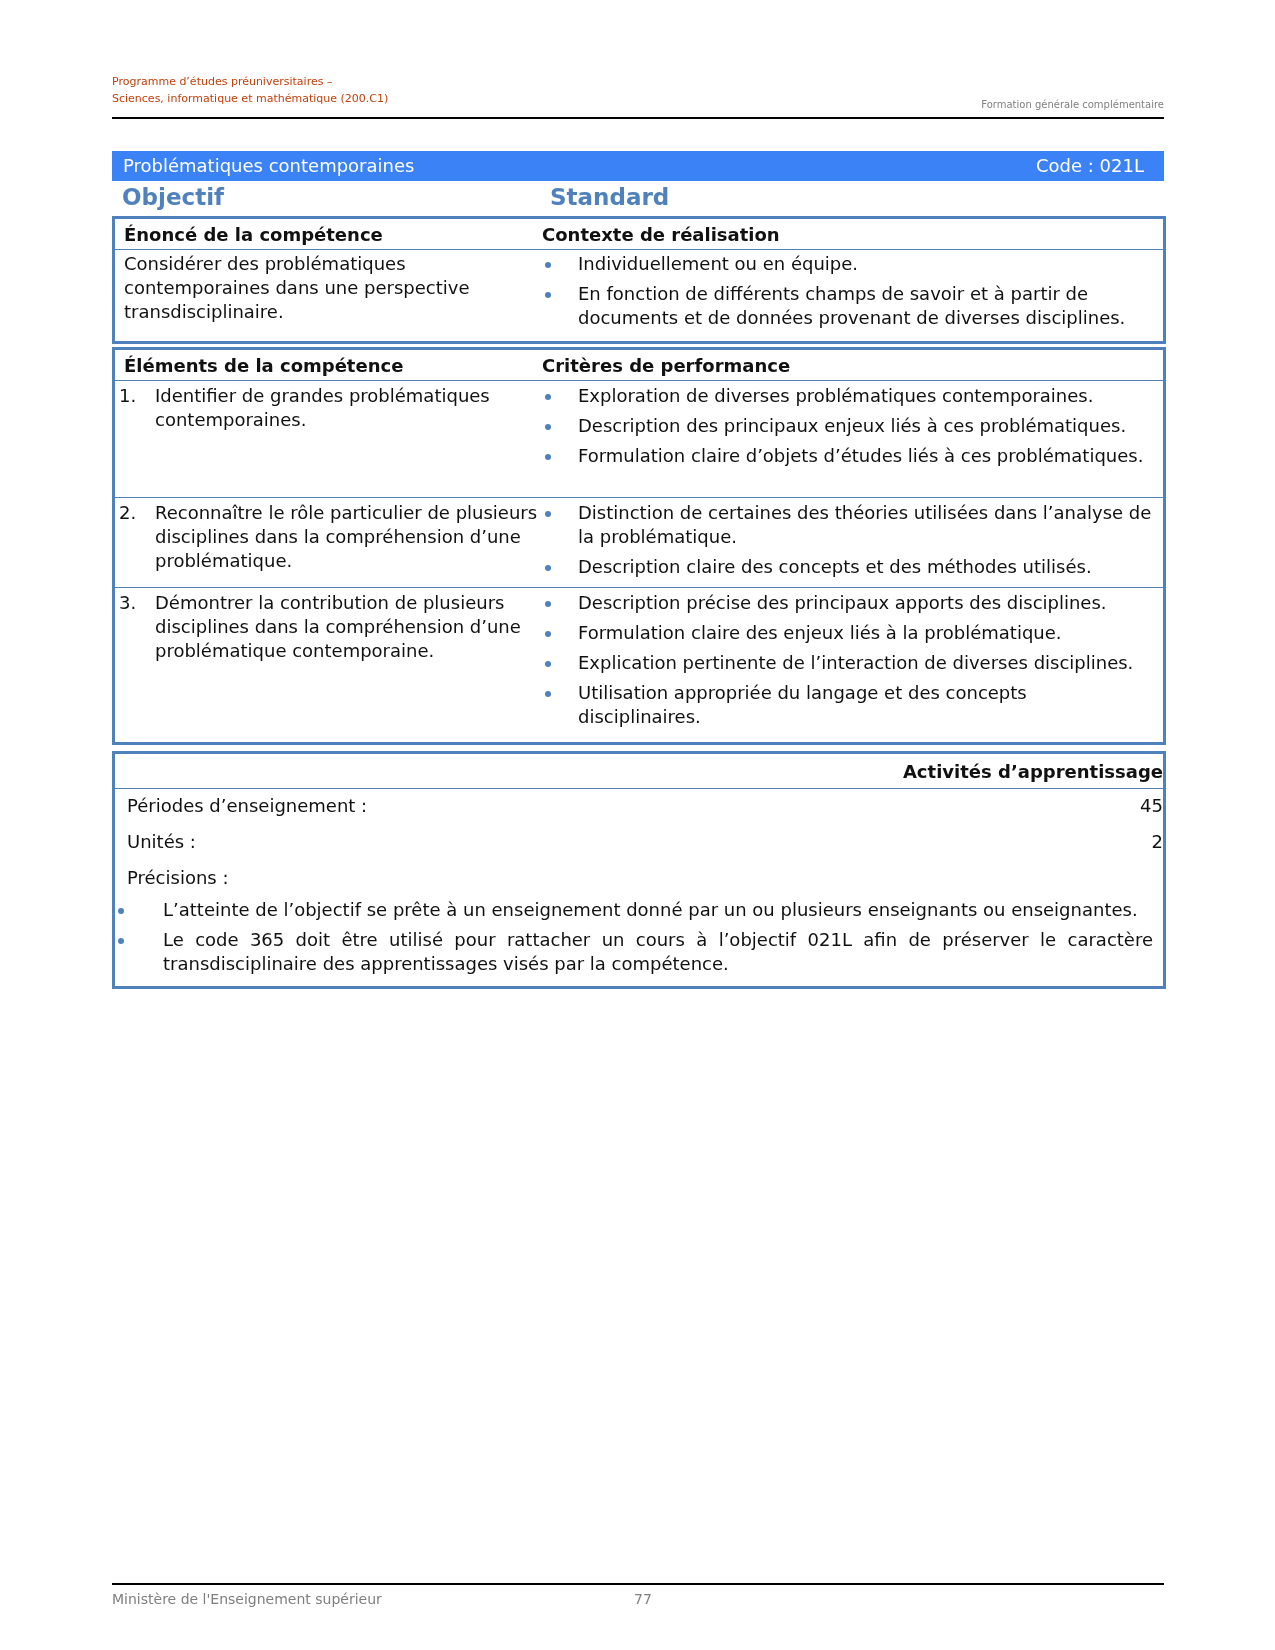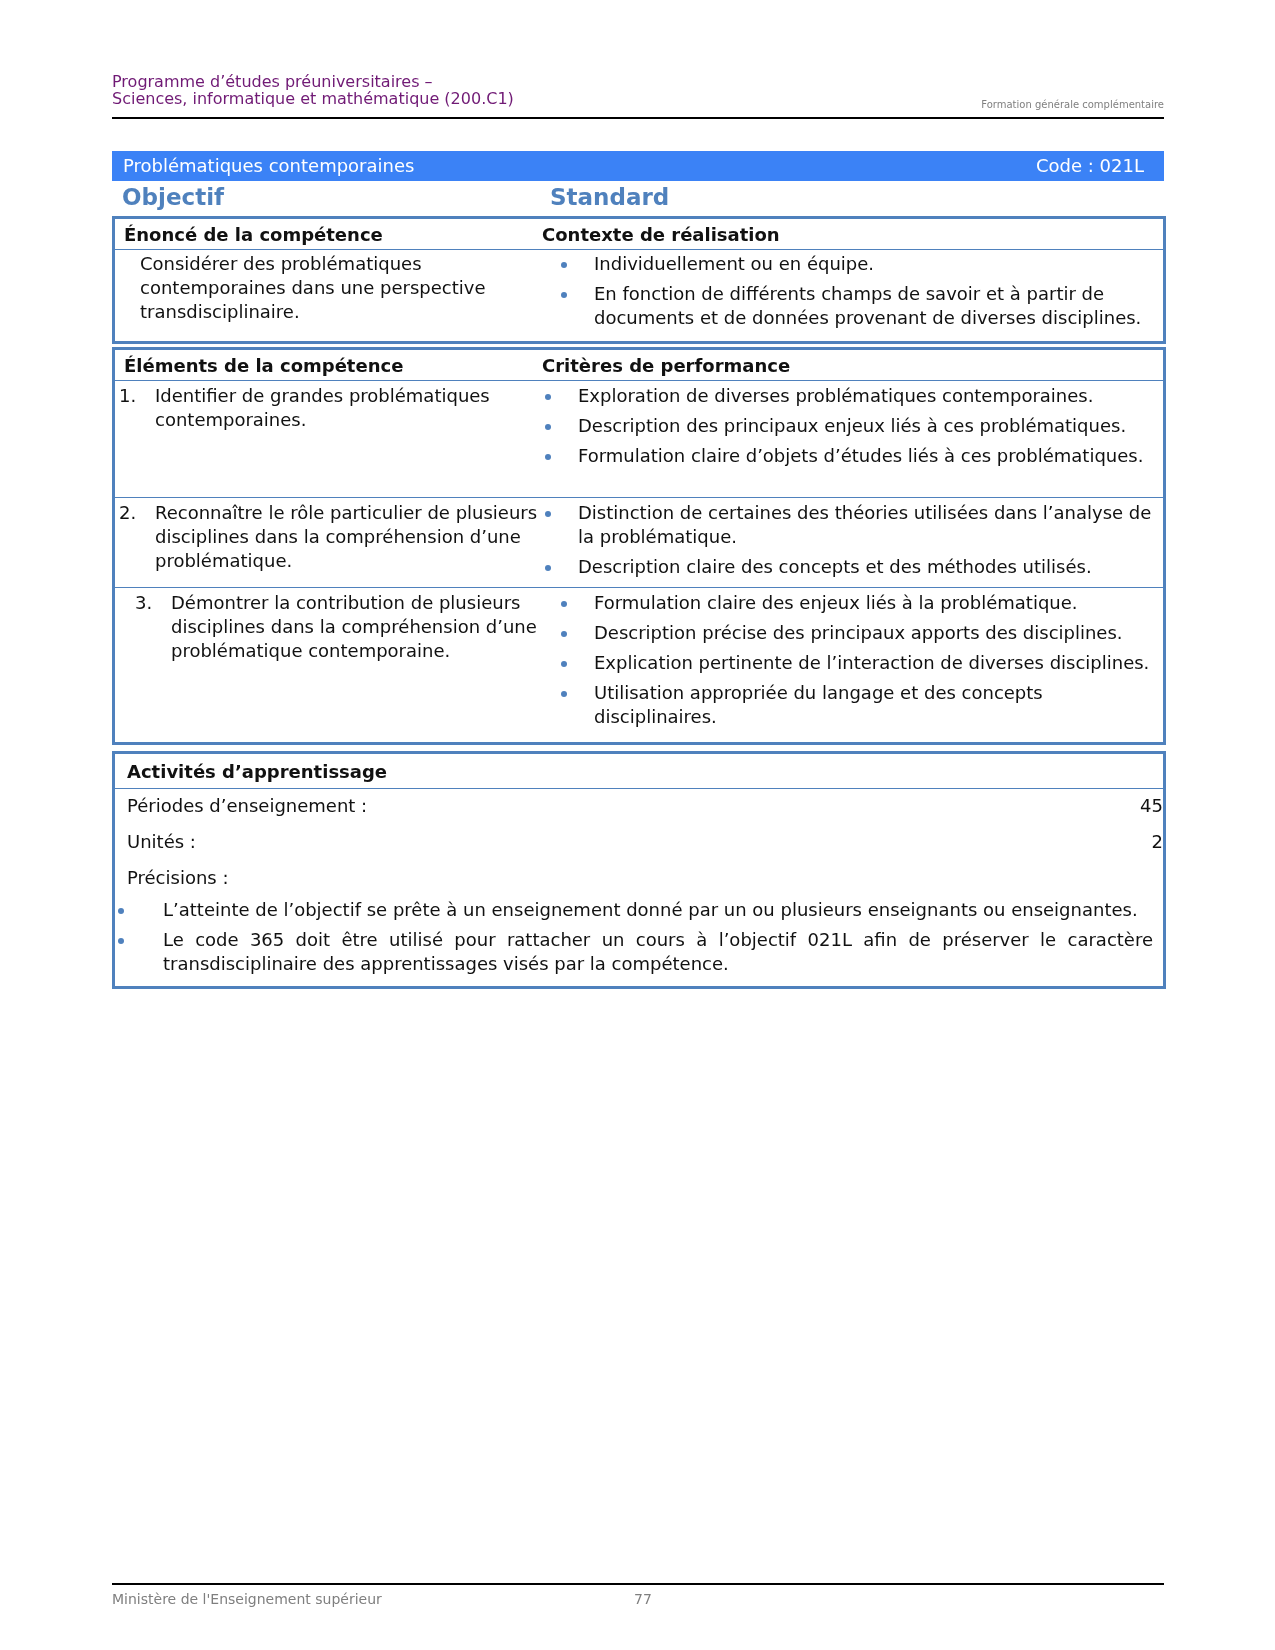--- a/index.html
+++ b/index.html
@@ -1,36 +1,36 @@
 <!DOCTYPE html>
 <html><head>
 <meta charset="utf-8">
 <style>
   html, body { margin:0; padding:0; background:#ffffff; }
   body { width:1275px; height:1650px; position:relative; overflow:hidden;
          font-family:"DejaVu Sans", "Liberation Sans", sans-serif; color:#111; }
   .page-header { position:absolute; left:112px; top:73px; width:1052px; height:44px;
                  border-bottom:2px solid #000; }
-  .page-header .left { position:absolute; left:0; top:0; font-size:16px; line-height:17px; color:#701a75; }
+  .page-header .left { position:absolute; left:0; top:0; font-size:11px; line-height:17px; color:#c2410c; }
   .page-header .right { position:absolute; right:0; bottom:4px; font-size:10px; line-height:17px; color:#7f7f7f; }
 
   .title-bar { position:absolute; left:112px; top:151px; width:1052px; height:30px;
                background:#3b82f6; color:#fff; font-size:18px; line-height:30px; }
   .title-bar .t { position:absolute; left:11px; }
   .title-bar .c { position:absolute; right:20px; }
 
   .sect-head { position:absolute; top:184px; font-size:23px; font-weight:bold; color:#4f81bd; }
 
   .box { position:absolute; left:112px; width:1048px; border:3px solid #4f81bd; }
   .hrow { display:flex; border-bottom:1px solid #4f81bd; height:30px; align-items:center;
           font-weight:bold; font-size:18px; }
   .lc { width:427px; padding-left:9px; box-sizing:border-box; }
   .rc { flex:1; padding-left:0; box-sizing:border-box; }
   .row { display:flex; border-bottom:1px solid #4f81bd; }
-  .row:last-child { border-bottom:none;padding-left:16px; }
+  .row:last-child { border-bottom:none; }
   .txt { font-size:18px; line-height:24px; }
   ul.bl { list-style:none; margin:0; padding:0; }
   ul.bl li { position:relative; padding-left:36px; margin-bottom:6px; font-size:18px; line-height:24px; }
   ul.bl li::before { content:""; position:absolute; left:3px; top:10px; width:6px; height:6px;
                      border-radius:50%; background:#4f81bd; }
   .num { display:flex; font-size:18px; line-height:24px; }
   .num .n { width:40px; padding-left:4px; box-sizing:border-box; }
   .num .b { flex:1; padding-right:4px; }
 
   .kv { display:flex; font-size:18px; line-height:24px; padding-left:12px;justify-content:space-between; }
@@ -114,31 +114,31 @@
 
   <div class="row" style="padding-top:3px; box-sizing:border-box;">
     <div class="lc" style="padding-left:0;">
       <div class="num">
         <span class="n">3.</span>
         <span class="b">Démontrer la contribution de plusieurs disciplines dans la compréhension d’une problématique contemporaine.</span>
       </div>
     </div>
     <div class="rc" style="padding-right:10px;">
       <ul class="bl">
+        <li>Description précise des principaux apports des disciplines.</li>
         <li>Formulation claire des enjeux liés à la problématique.</li>
-        <li>Description précise des principaux apports des disciplines.</li>
         <li>Explication pertinente de l’interaction de diverses disciplines.</li>
         <li>Utilisation appropriée du langage et des concepts disciplinaires.</li>
       </ul>
     </div>
   </div>
 </div>
 
 <div class="box" style="top:751px; height:232px;">
-  <div class="hrow" style="height:34px; padding-left:3px;">
+  <div class="hrow" style="height:34px; padding-left:3px;justify-content:flex-end;">
     <div class="lc" style="width:auto;">Activités d’apprentissage</div>
   </div>
   <div style="padding-top:5px;">
     <div class="kv" style="margin-bottom:12px;">
       <span class="k">Périodes d’enseignement :</span>
       <span>45</span>
     </div>
     <div class="kv" style="margin-bottom:12px;">
       <span class="k">Unités :</span>
       <span>2</span>

